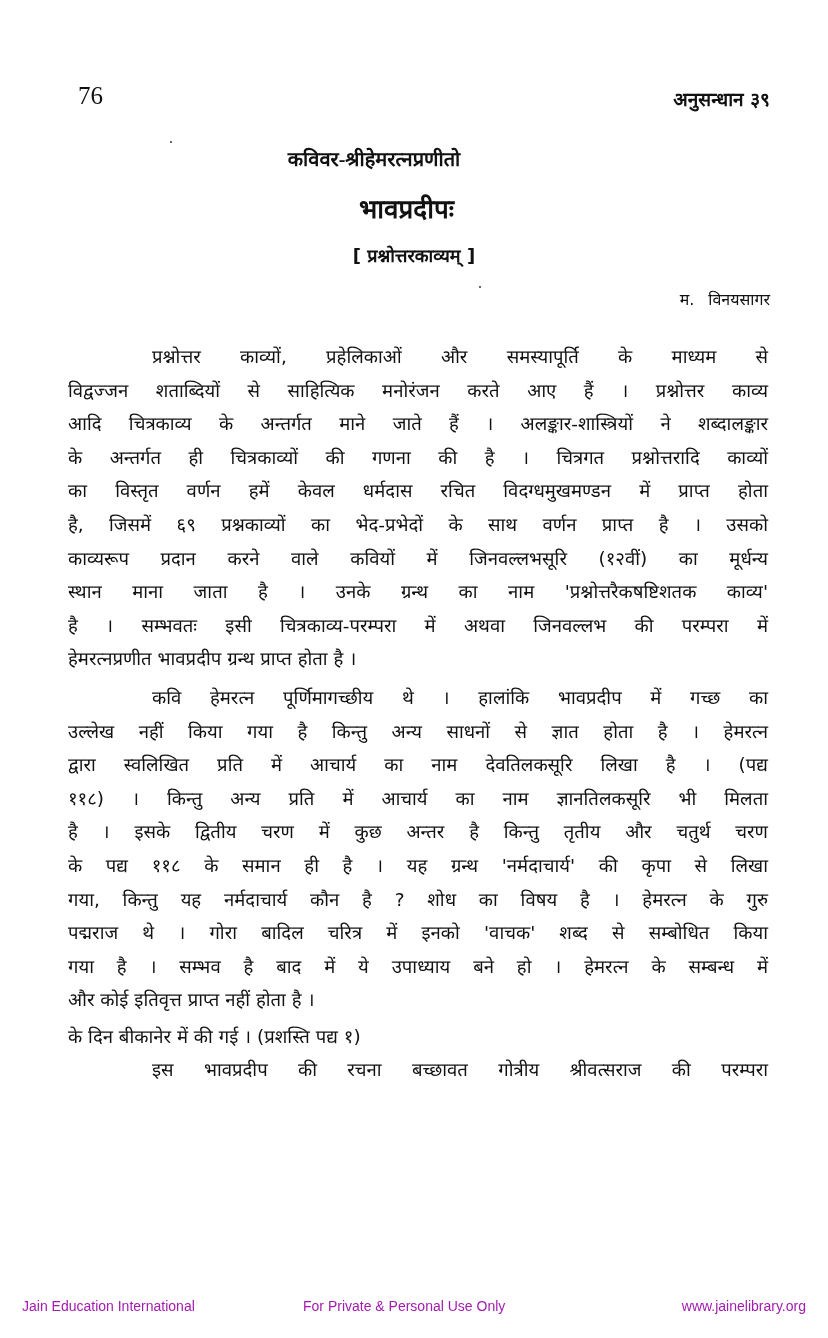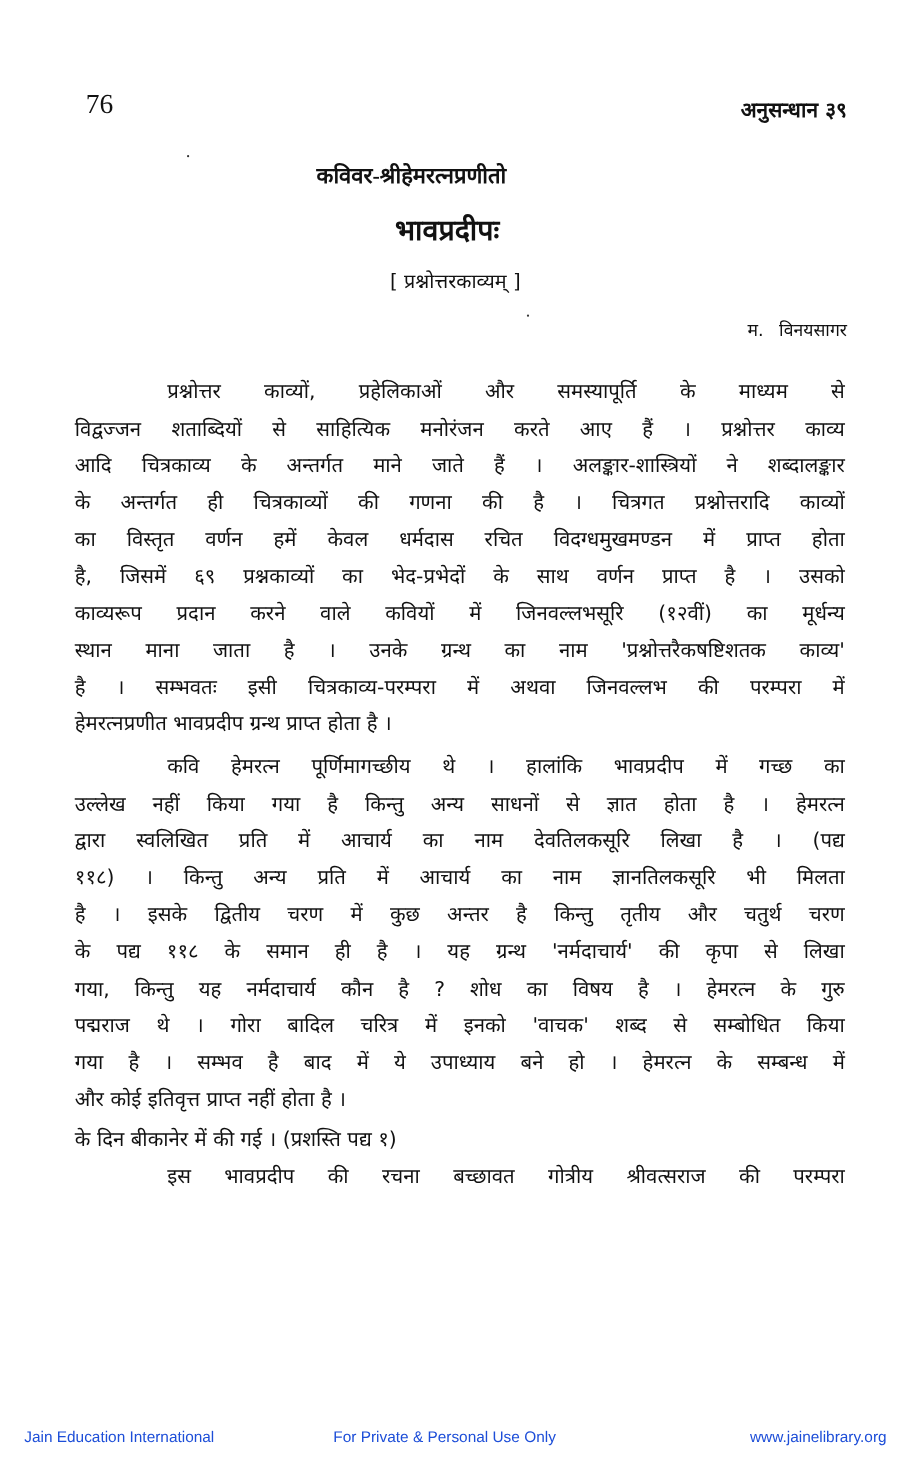--- a/index.html
+++ b/index.html
@@ -58,20 +58,21 @@
       font-size: 26px;
       font-weight: bold;
     }
     .subtitle {
       position: absolute;
       left: 0;
       width: 828px;
       top: 243px;
       text-align: center;
       font-size: 18px;
+      font-weight: bold;
     }
     .author {
       position: absolute;
       right: 58px;
       top: 288px;
       font-size: 16px;
     }
     .author .initial {
       margin-right: 14px;
     }
@@ -93,21 +94,21 @@
       text-align-last: left;
     }
     .line.indent {
       padding-left: 84px;
     }
     .footer {
       position: absolute;
       top: 1298px;
       font-family: "Liberation Sans", sans-serif;
       font-size: 14px;
-      color: #1d4ed8;
+      color: #a21caf;
     }
     .footer.left { left: 22px; }
     .footer.center { left: 303px; }
     .footer.right { right: 22px; }
   </style>
 </head>
 <body>
 
 <div class="page-number">76</div>
 <div class="running-head">अनुसन्धान ३९</div>

